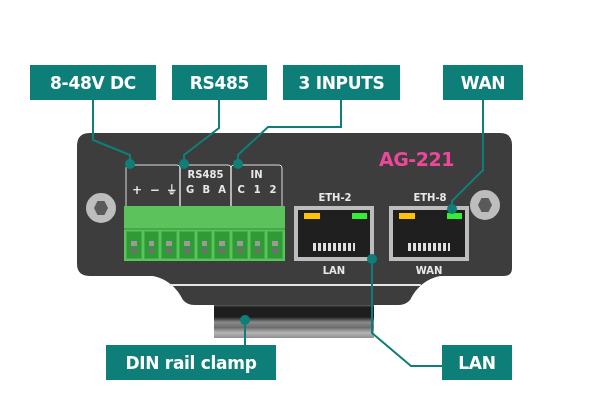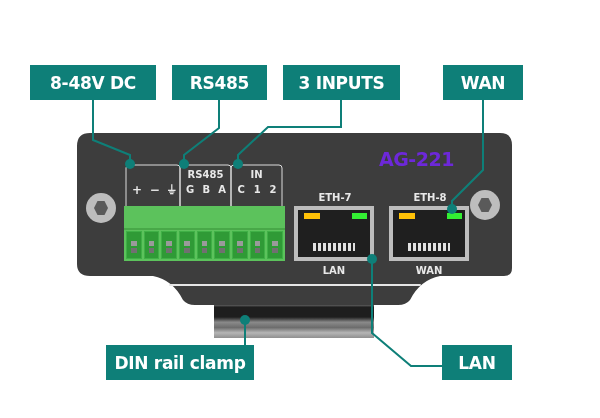--- a/index.html
+++ b/index.html
@@ -5,21 +5,21 @@
   html, body { margin: 0; padding: 0; }
   body { width: 600px; height: 418px; background: #ffffff; position: relative; overflow: hidden; font-family: "DejaVu Sans", sans-serif; }
   .abs { position: absolute; }
   .callout {
     position: absolute; background: #0e7f78; color: #ffffff; border-radius: 0;
     font-family: "DejaVu Sans", sans-serif; font-weight: bold; font-size: 17px;
     display: flex; align-items: center; justify-content: center; letter-spacing: -0.3px;
   }
   svg.lines { position: absolute; left: 0; top: 0; }
   .panel-text { position: absolute; color: #e8e8e8; font-family: "DejaVu Sans", sans-serif; font-weight: bold; font-size: 10px; text-align: center; }
-  .model { position: absolute; color: #6d28d9; font-family: "DejaVu Sans", sans-serif; font-weight: bold; font-size: 19px; letter-spacing: -0.5px; }
+  .model { position: absolute; color: #ec4899; font-family: "DejaVu Sans", sans-serif; font-weight: bold; font-size: 19px; letter-spacing: -0.5px; }
 </style>
 </head>
 <body>
 
 <div class="abs" style="left:214px;top:303px;width:160px;height:35px;background:linear-gradient(#9a9a9a 0%, #1e1e1e 12%, #1e1e1e 40%, #8a8a8a 55%, #6d6d6d 70%, #b5b5b5 85%, #8f8f8f 100%);"></div>
 
 <svg class="lines" width="600" height="418">
   <path d="M90,133 L500,133 Q512,133 512,145 L512,268 Q512,276 504,276 L440,276 Q420,280 410,300 Q406,305 398,305 L195,305 Q187,305 183,300 Q173,280 153,276 L90,276 Q77,276 77,264 L77,146 Q77,133 90,133 Z" fill="#3d3d3d"></path>
   <line x1="170" y1="285" x2="420" y2="285" stroke="#e6e6e6" stroke-width="2" stroke-linecap="round"></line>
 </svg>
@@ -92,21 +92,21 @@
         <div style="position: absolute; left: 4px; right: 4px; top: 9px; height: 5px; background: rgb(154, 154, 154);"></div>
         <div style="position: absolute; left: 4px; right: 4px; top: 16px; height: 5px; background: rgb(112, 112, 112);"></div>
       </div>
       <div style="flex: 1 1 0%; height: 28px; background: rgb(47, 154, 54); border: 1px solid rgb(63, 176, 70); box-sizing: border-box; position: relative;">
         <div style="position: absolute; left: 4px; right: 4px; top: 9px; height: 5px; background: rgb(154, 154, 154);"></div>
         <div style="position: absolute; left: 4px; right: 4px; top: 16px; height: 5px; background: rgb(112, 112, 112);"></div>
       </div>
     </div>
 </div>
 
-<div class="panel-text" style="left:295px;top:192px;width:80px;">ETH-7</div>
+<div class="panel-text" style="left:295px;top:192px;width:80px;">ETH-2</div>
 <div class="panel-text" style="left:390px;top:192px;width:80px;">ETH-8</div>
 
 <div class="abs" style="left:294px;top:206px;width:80px;height:55px;background:#bdbdbd;">
   <div class="abs" style="left:4px;top:4px;width:72px;height:47px;background:#1f1f1f;clip-path:polygon(0 0,100% 0,100% 100%,0 100%);"></div>
   <div class="abs" style="left:4px;top:4px;width:72px;height:12px;background:#bdbdbd;clip-path:polygon(0 0,28% 0,28% 100%,72% 100%,72% 0,100% 0,100% 100%,0 100%);opacity:0;"></div>
   <div class="abs" style="left:10px;top:7px;width:16px;height:6px;background:#ffc107;"></div>
   <div class="abs" style="left:58px;top:7px;width:15px;height:6px;background:#33ee33;"></div>
   <div class="abs" style="left:19px;top:37px;width:42px;height:8px;background:repeating-linear-gradient(90deg,#e0e0e0 0 3px,#1f1f1f 3px 5px);"></div>
 </div>
 <div class="abs" style="left:389px;top:206px;width:80px;height:55px;background:#bdbdbd;">
@@ -134,14 +134,14 @@
     <circle cx="452" cy="209" r="5"></circle>
     <circle cx="372" cy="259" r="5"></circle>
     <circle cx="245" cy="320" r="5"></circle>
   </g>
 </svg>
 
 <div class="callout" style="left:30px;top:65px;width:126px;height:35px;">8-48V DC</div>
 <div class="callout" style="left:172px;top:65px;width:95px;height:35px;">RS485</div>
 <div class="callout" style="left:283px;top:65px;width:117px;height:35px;">3 INPUTS</div>
 <div class="callout" style="left:443px;top:65px;width:80px;height:35px;">WAN</div>
-<div class="callout" style="left:106px;top:345px;width:148px;height:35px;">DIN rail clamp</div>
+<div class="callout" style="left:106px;top:345px;width:170px;height:35px;">DIN rail clamp</div>
 <div class="callout" style="left:442px;top:345px;width:70px;height:35px;">LAN</div>
 
 </body></html>

